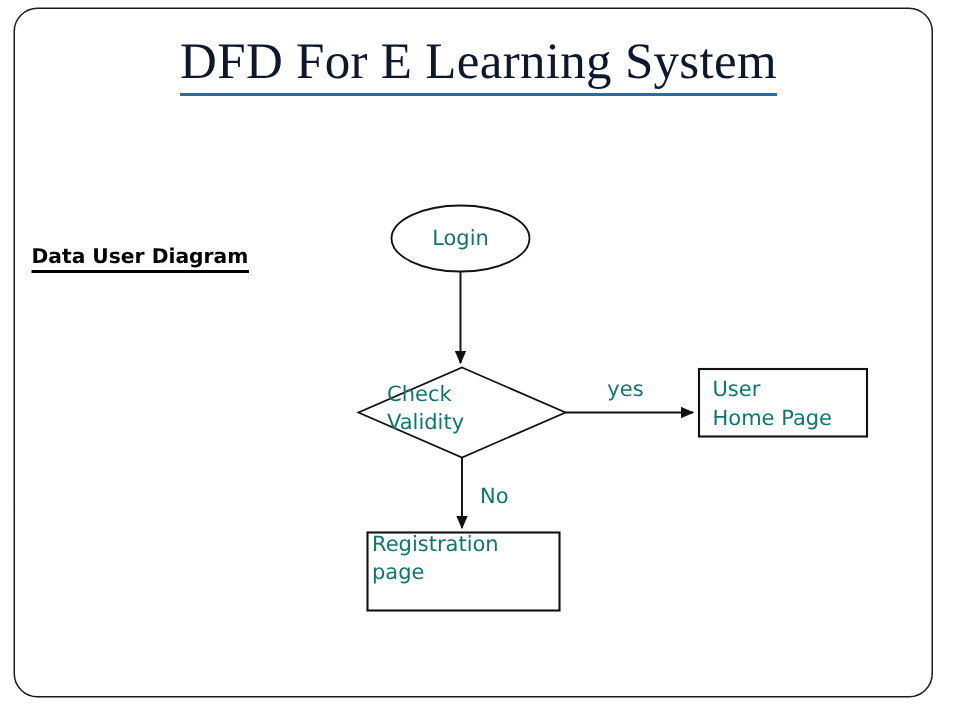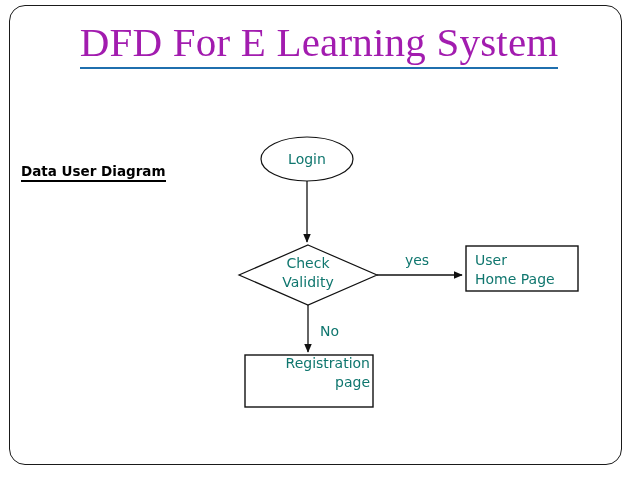--- a/index.html
+++ b/index.html
@@ -29,23 +29,23 @@
   }
 
   
   #slide-title {
     position: absolute;
     left: 0;
     top: 22px;
     width: 638px;
     text-align: center;
     font-family: "Liberation Serif", serif;
-    font-size: 41px;
+    font-size: 34px;
     line-height: 40px;
-    color: #a21caf;
+    color: #0f172a;
     letter-spacing: 0.2px;
     white-space: nowrap;
   }
   #slide-title .tu {
     border-bottom: 2px solid #1f6fae;
     padding-bottom: 2px;
   }
 
   
   #section-label {
@@ -87,33 +87,33 @@
   #login-label {
     left: 261px;
     top: 150px;
     width: 92px;
     text-align: center;
   }
   #check-validity-label {
     left: 258px;
     top: 254px;
     width: 100px;
-    text-align: center;
+    text-align: left;
   }
   #user-home-page-label {
     left: 475px;
     top: 251px;
     width: 100px;
     text-align: left;
   }
   #registration-page-label {
     left: 248px;
     top: 354px;
     width: 122px;
-    text-align: right;
+    text-align: left;
   }
   #edge-label-yes {
     left: 397px;
     top: 251px;
     width: 40px;
     text-align: center;
   }
   #edge-label-no {
     left: 320px;
     top: 322px;

